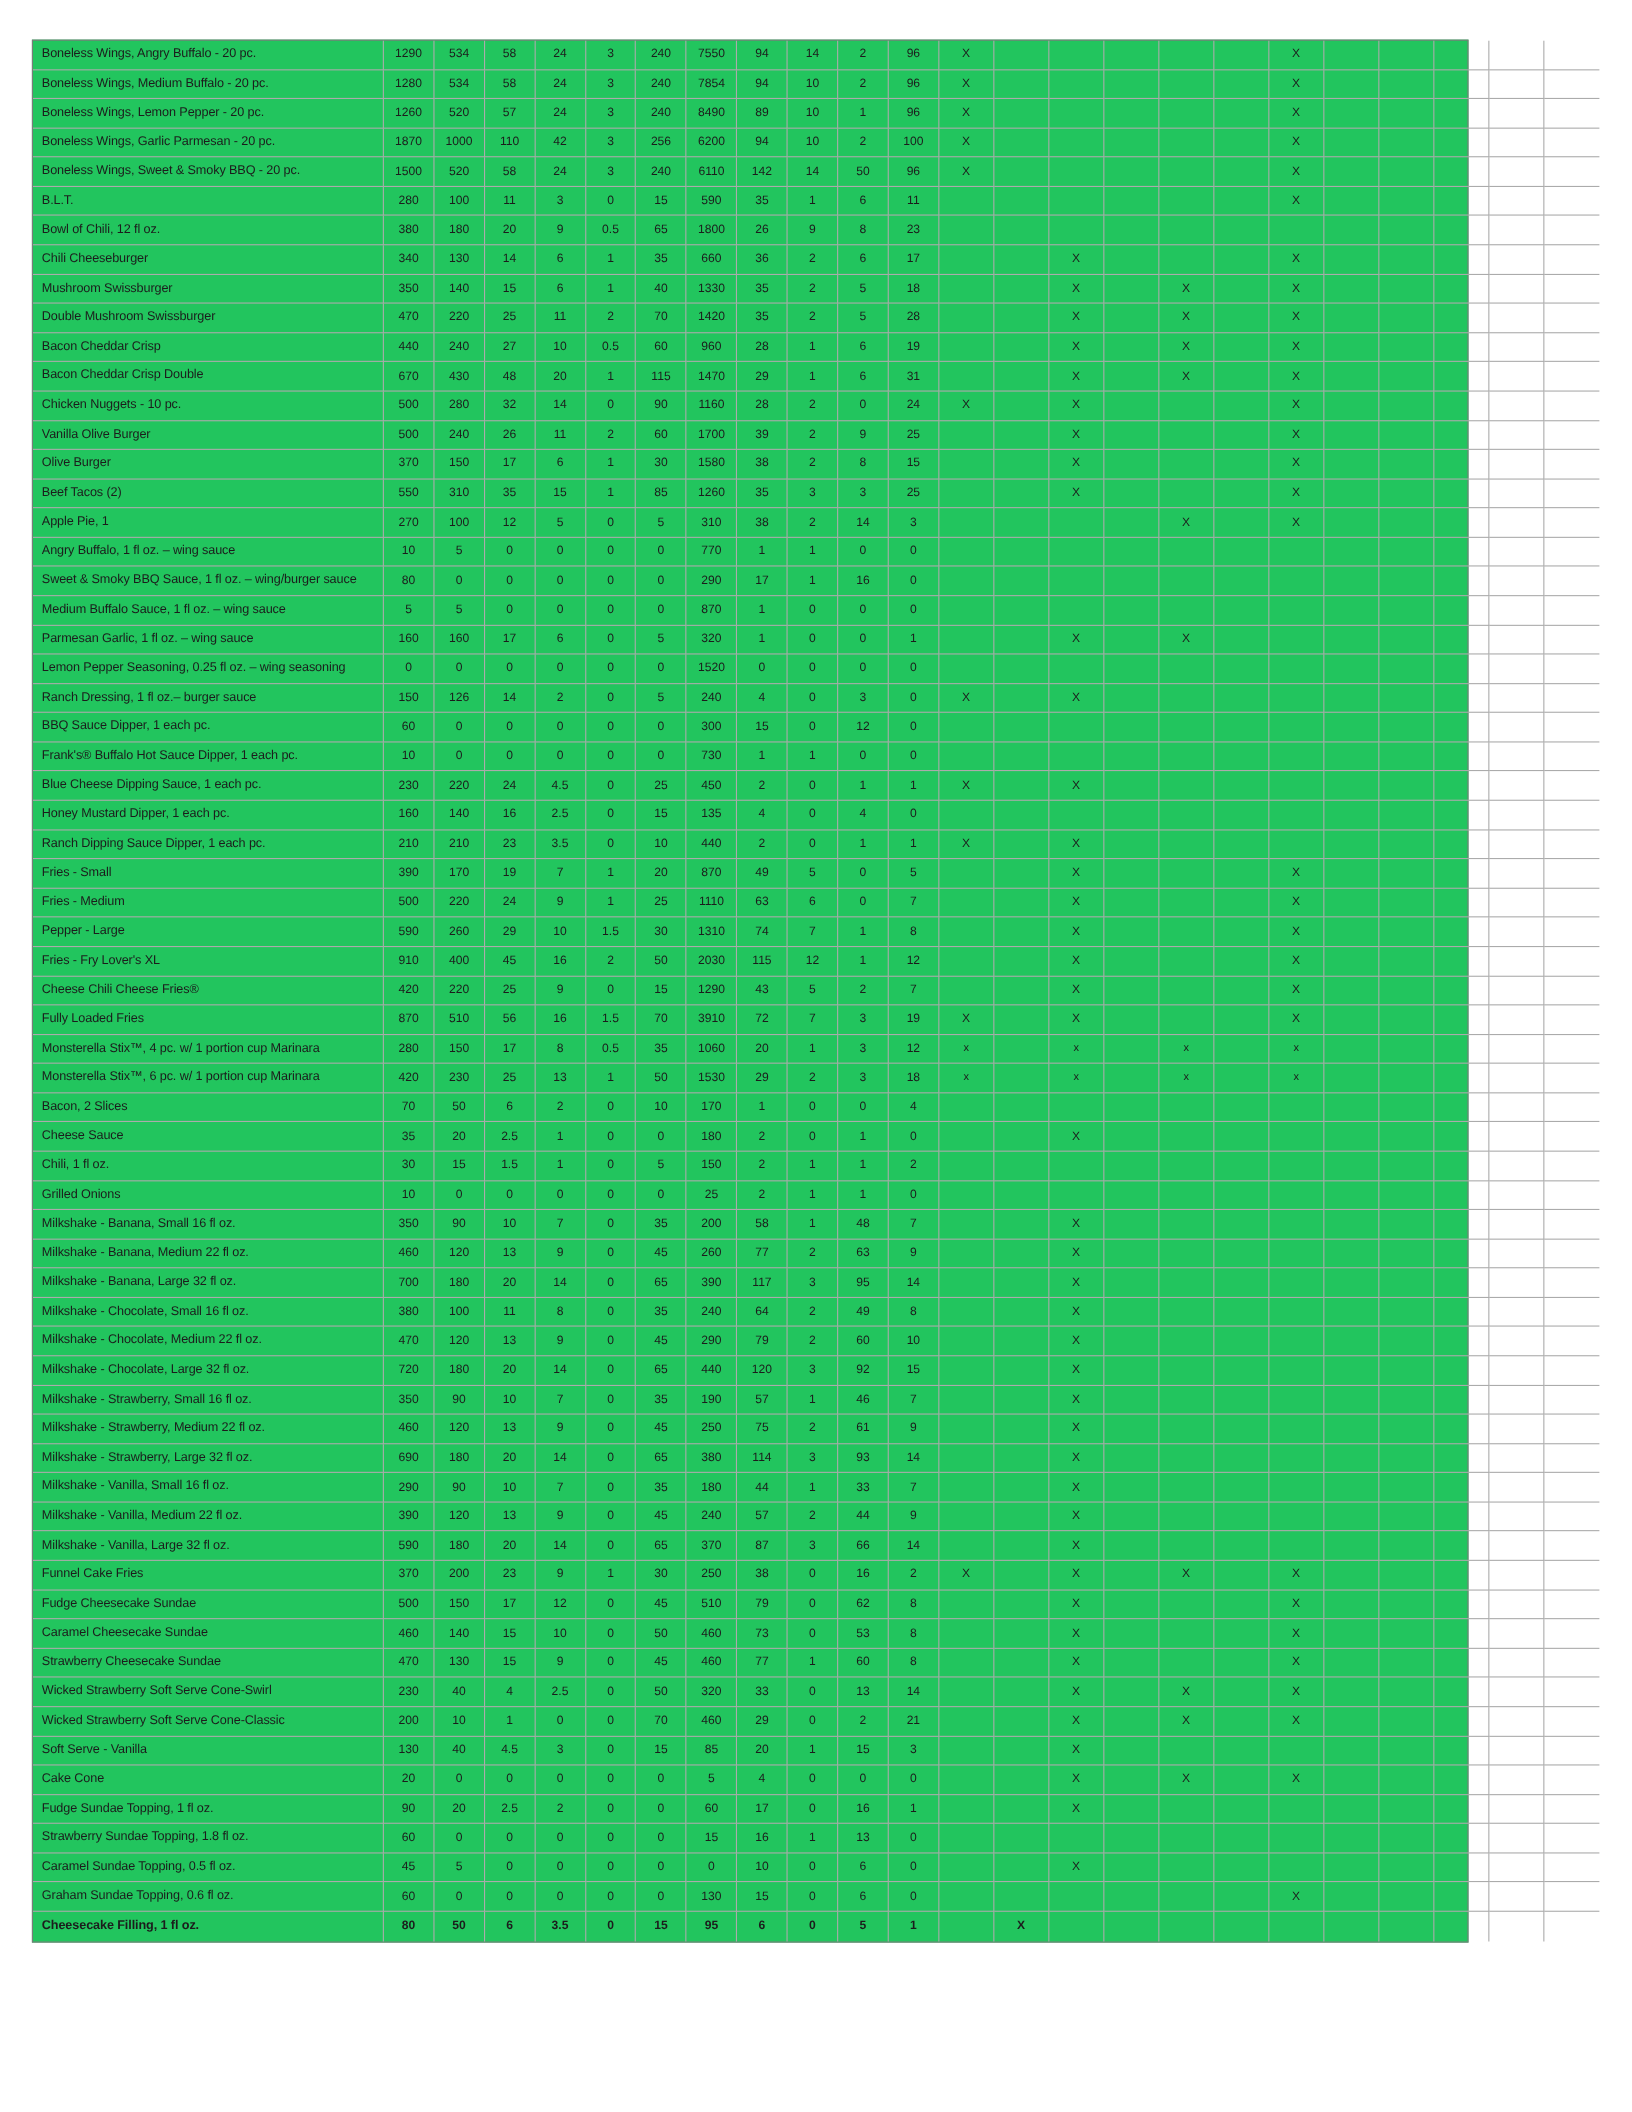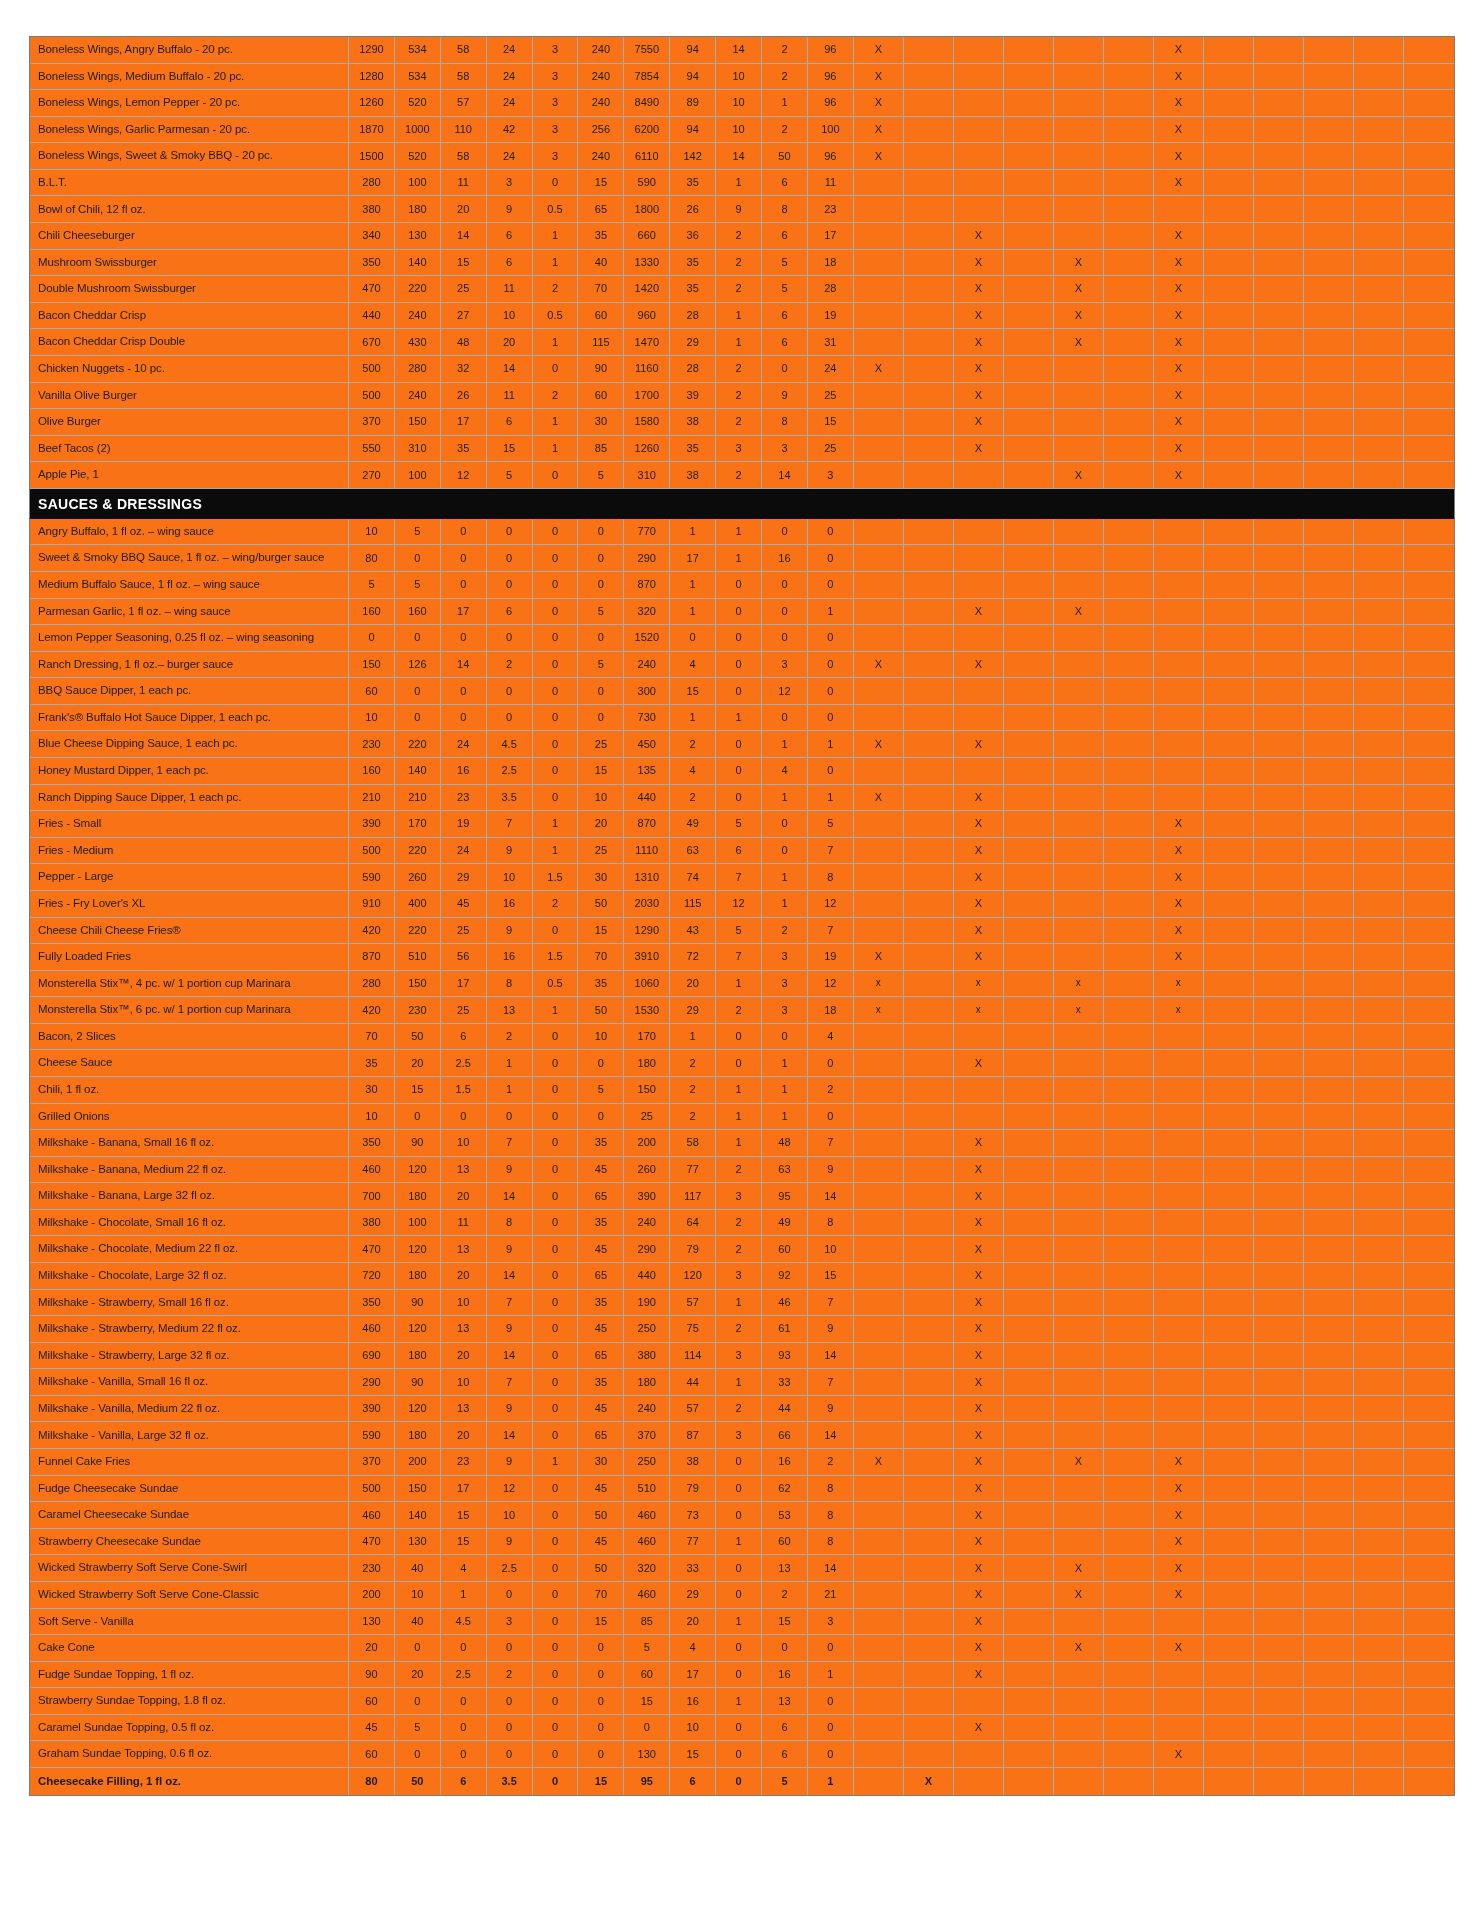--- a/index.html
+++ b/index.html
@@ -2,22 +2,22 @@
 <html><head>
 <meta charset="utf-8">
 <style>
   * { margin:0; padding:0; box-sizing:border-box; }
   html,body { background:#ffffff; }
   body {
     width:1484px; height:1920px; position:relative; overflow:hidden;
     font-family:"Liberation Sans", sans-serif; color:#1c1c1c;
   }
   .table-wrap {
-    position:absolute; left:29px; top:36px; width:1426px;
-    border:1px solid #7b7b7b; background:#f97316;
+    position:absolute; left:29px; top:36px; width:1306px;
+    border:1px solid #7b7b7b; background:#22c55e;
   }
   .row {
     display:grid;
     grid-template-columns:319px repeat(11,45.9px) repeat(12,50px);
     height:26.58px;
   }
   .cell {
     border-right:1px solid #ababab;
     border-bottom:1px solid #ababab;
     display:flex; align-items:center; justify-content:center;
@@ -477,23 +477,20 @@
       <div class="cell mark"></div>
       <div class="cell mark">X</div>
       <div class="cell mark"></div>
       <div class="cell mark">X</div>
       <div class="cell mark"></div>
       <div class="cell mark"></div>
       <div class="cell mark"></div>
       <div class="cell mark"></div>
       <div class="cell mark"></div>
     </div>
-    <div class="bar">
-      <span>SAUCES &amp; DRESSINGS</span>
-    </div>
     <div class="row">
       <div class="cell name">Angry Buffalo, 1 fl oz. – wing sauce</div>
       <div class="cell num">10</div>
       <div class="cell num">5</div>
       <div class="cell num">0</div>
       <div class="cell num">0</div>
       <div class="cell num">0</div>
       <div class="cell num">0</div>
       <div class="cell num">770</div>
       <div class="cell num">1</div>

